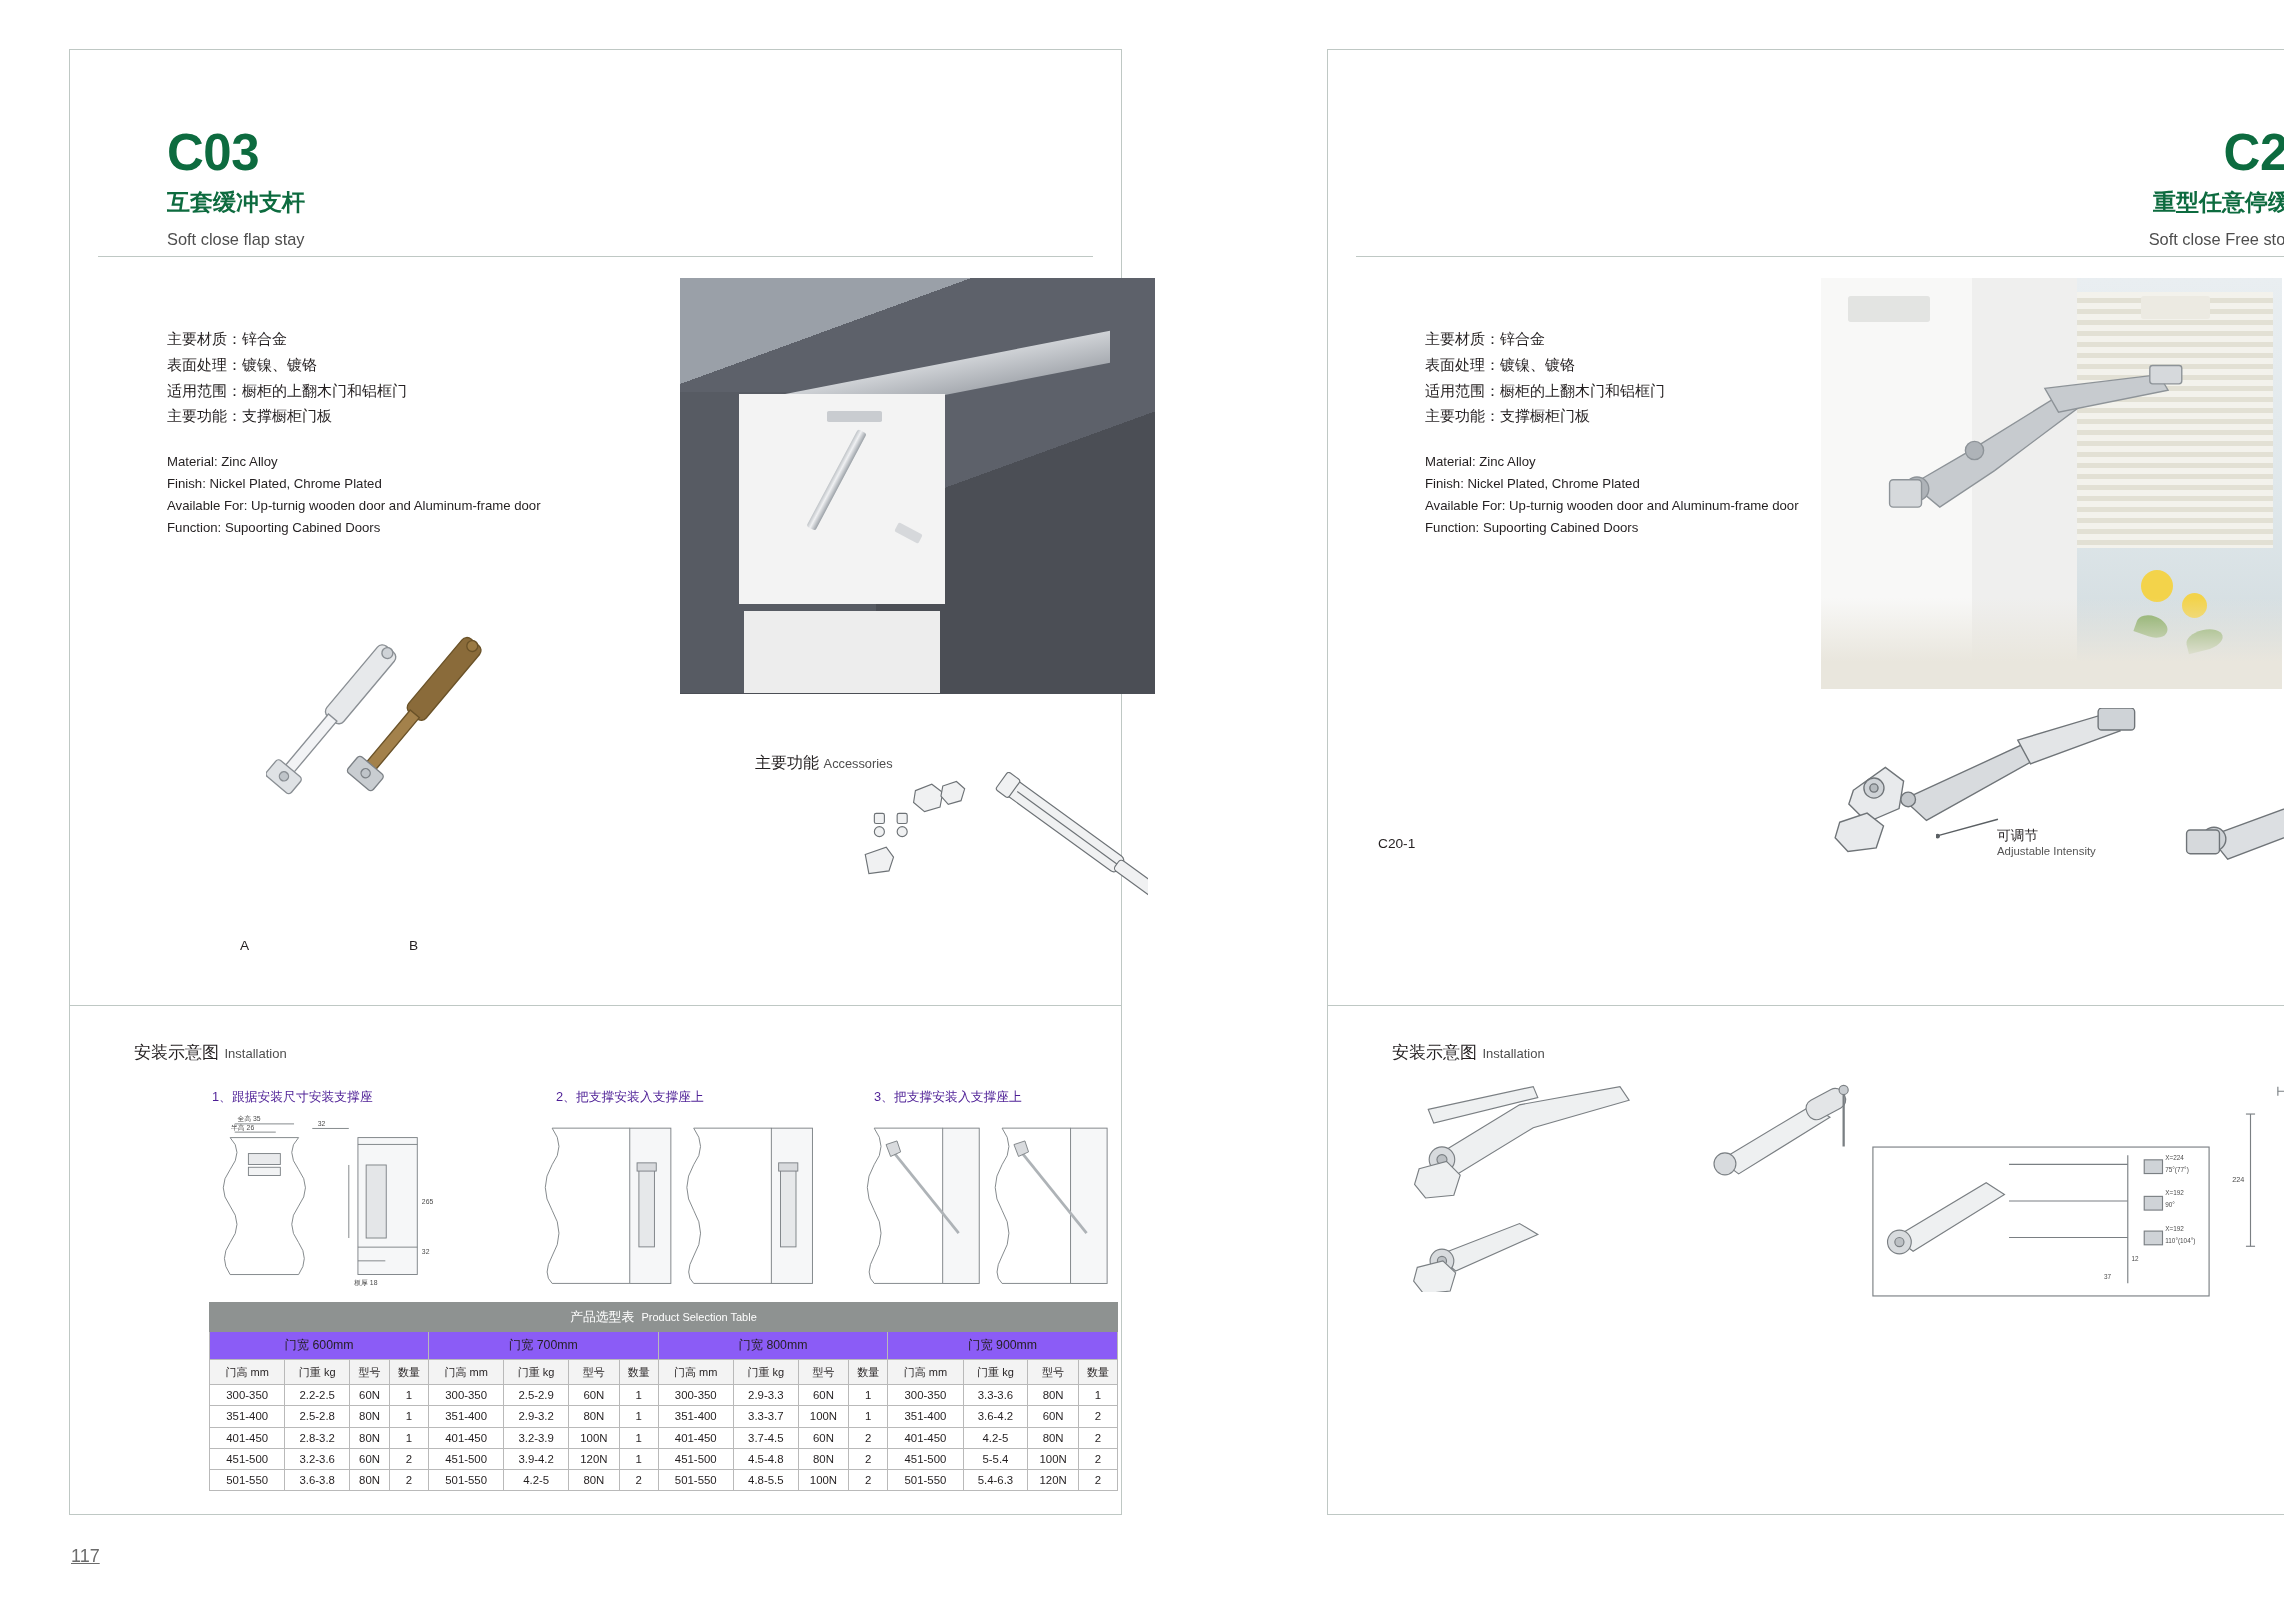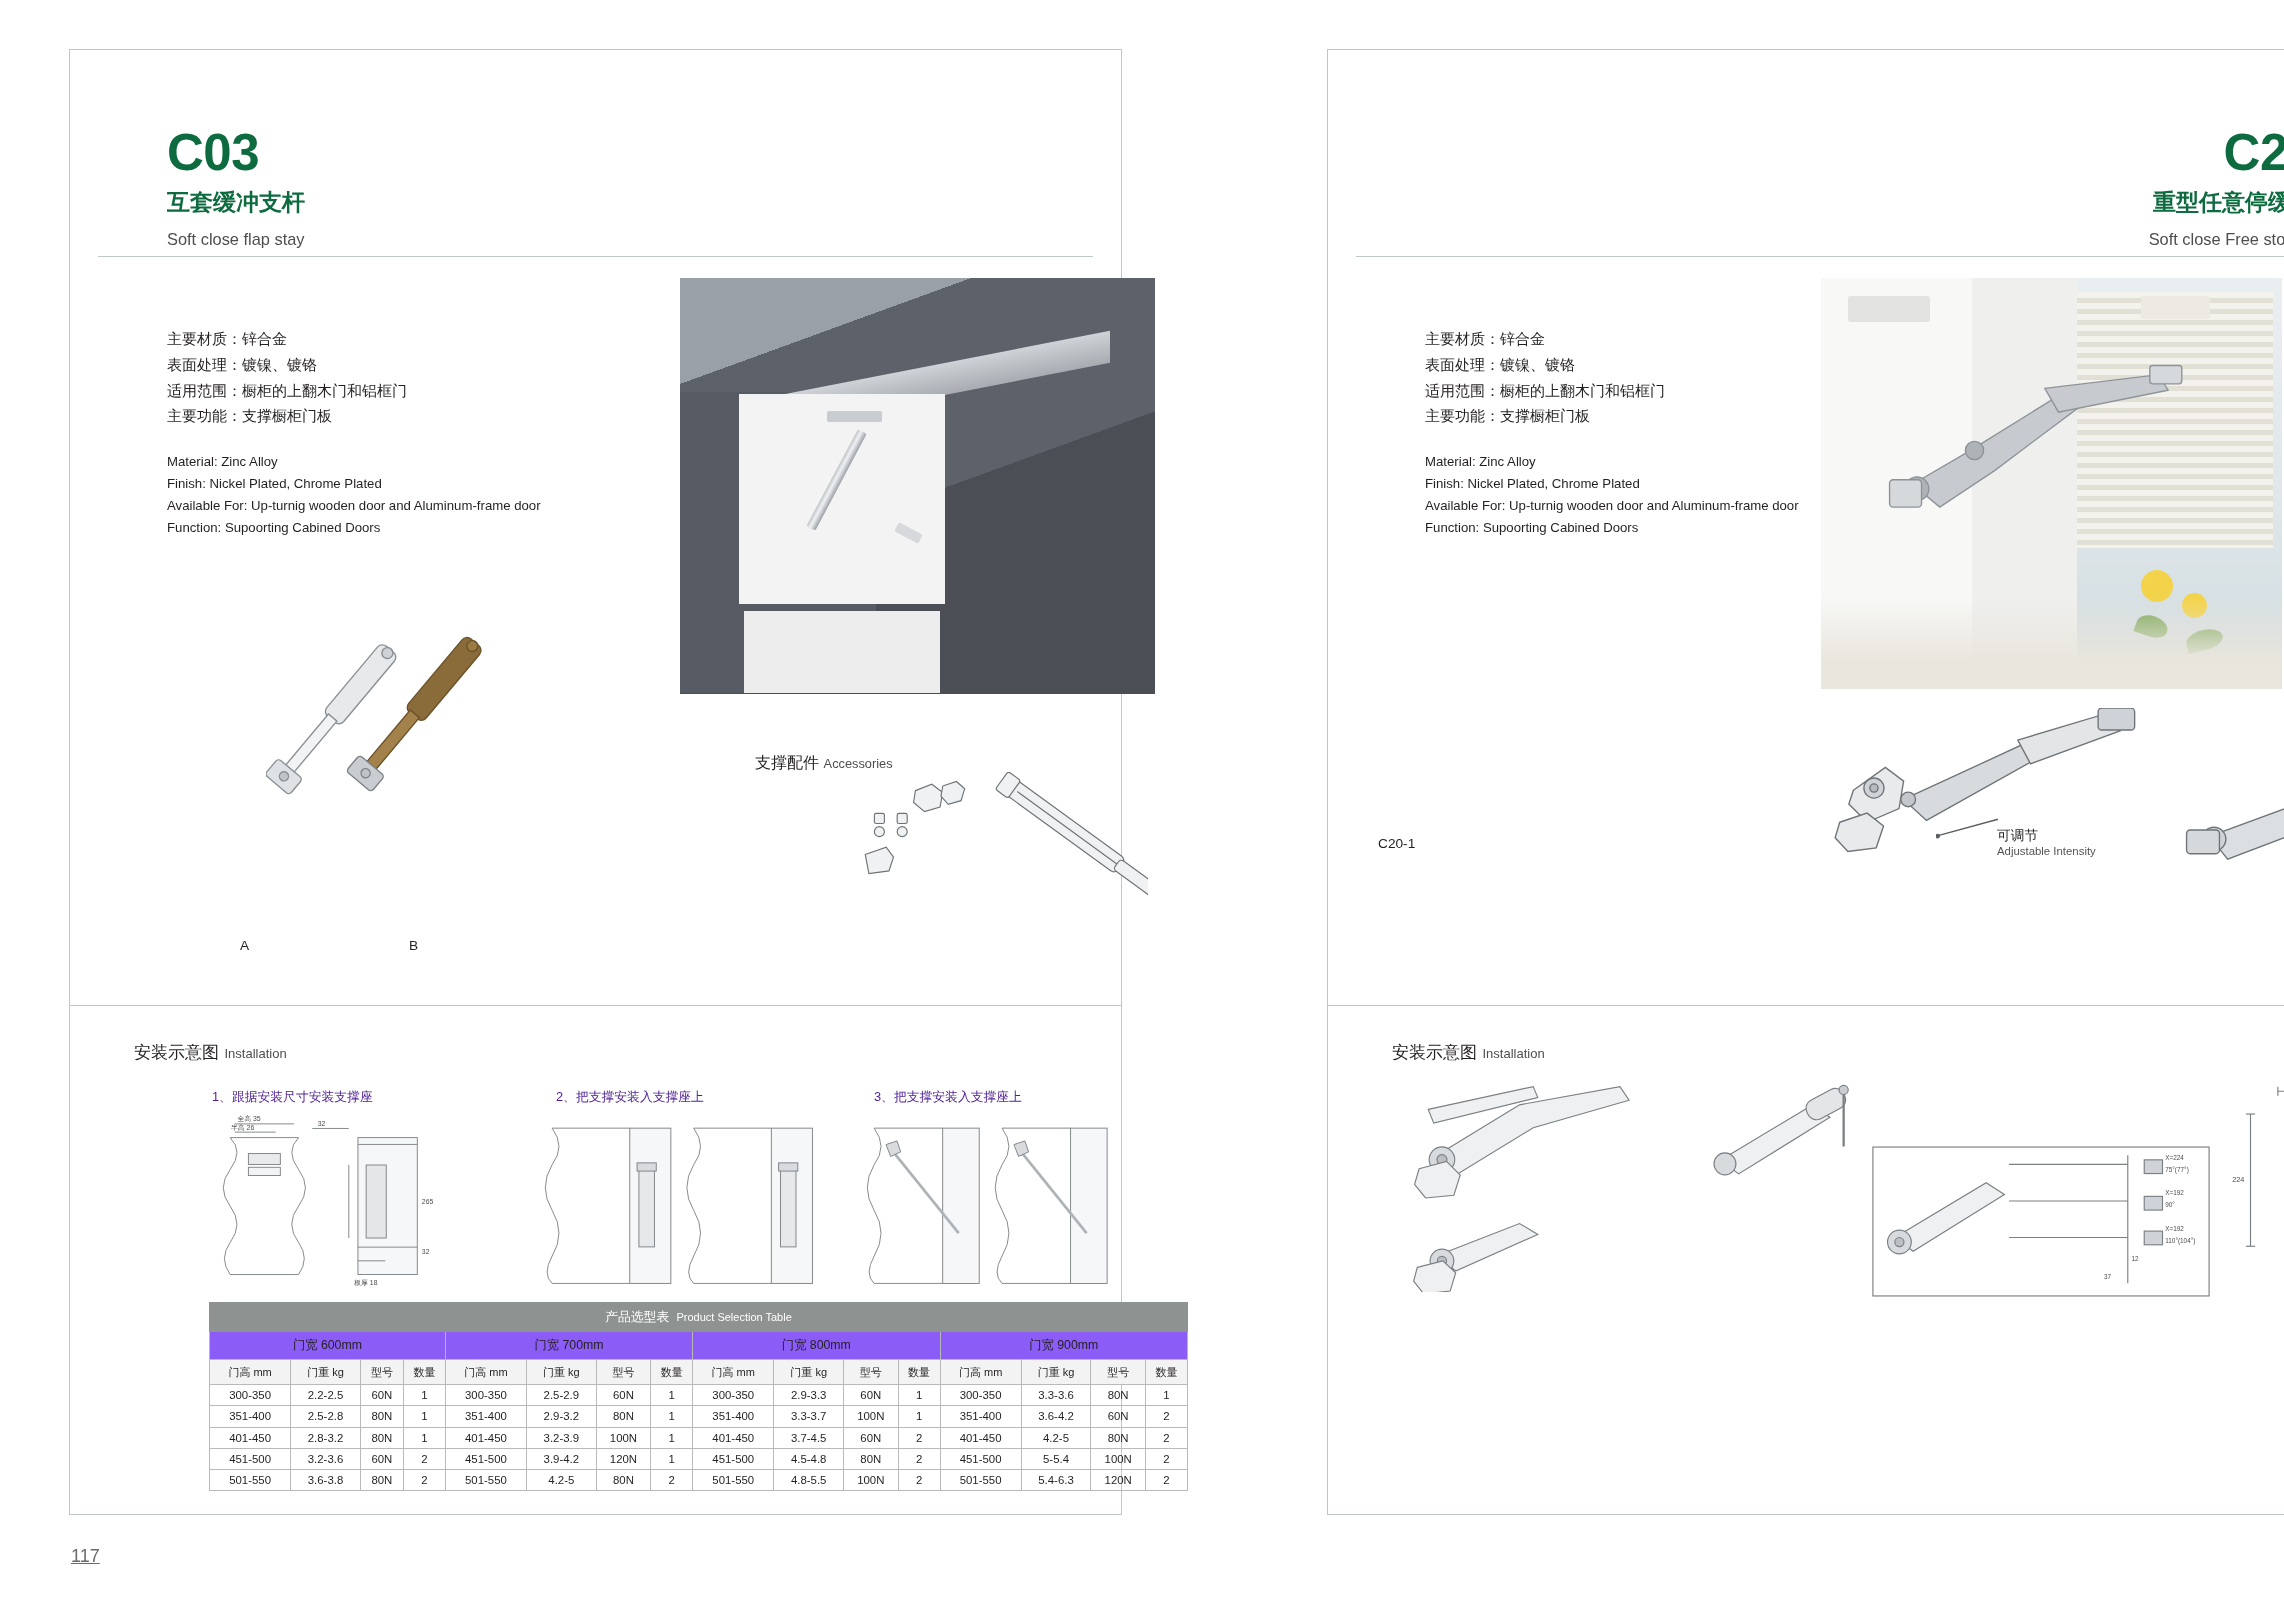--- a/index.html
+++ b/index.html
@@ -53,21 +53,21 @@
   .step-label{position:absolute;font-size:12.8px;color:#4c1d95;}
 
   .acc-title{position:absolute;font-size:16px;color:#231f20;}
   .acc-title .en{font-size:12.8px;color:#4e4e4e;margin-left:4.6px;}
 
   .cap{position:absolute;font-size:13.7px;color:#231f20;}
   .cap .en{font-size:11.4px;color:#555;}
 
   
   table{border-collapse:collapse;}
-  .pst{position:absolute;left:139px;top:1252px;width:979px;font-size:11.4px;padding-left:12px;}
+  .pst{position:absolute;left:139px;top:1252px;width:909px;font-size:11.4px;padding-left:12px;}
   .pst td,.pst th{border:0.5px solid #b9b9b9;text-align:center;padding:4.1px 0.9px;font-weight:normal;}
   .pst .cap-row td{background:#8e9291;color:#fff;font-size:12.8px;padding:5.5px 0;border:0.5px solid #8e9291;}
   .pst .grp td{background:#8b5cf6;font-size:12.3px;padding:5px 0;}
   .pst .hd td{background:#f3f3f3;font-size:11px;padding:4.6px 0;}
 
   .pageno{position:absolute;font-size:18px;color:#6b6b6b;}
 </style>
 </head>
 <body>
 
@@ -123,21 +123,21 @@
           <rect x="120" y="372" width="72" height="46" rx="8" fill="#c9cdd1" stroke="#7c8186" stroke-width="3"></rect>
           <circle cx="156" cy="30" r="12" fill="#9b7a43" stroke="#6a5228" stroke-width="3"></circle>
           <circle cx="156" cy="394" r="10" fill="#bfc4c9" stroke="#7c8186" stroke-width="3"></circle>
         </g>
       </svg>
     </div>
     <div class="cap" style="left:170px;top:888px;">A</div>
     <div class="cap" style="left:339px;top:888px;">B</div>
 
     <div class="acc-title" style="left:685px;top:703px;">
-      <span>支撑配件</span><span class="en">Accessories</span>
+      <span>主要功能</span><span class="en">Accessories</span>
     </div>
     <div class="art" style="left:777px;top:722px;">
       <svg width="301" height="206" viewBox="0 0 660 450">
         <g stroke="#6d7276" fill="#f0f1f2" stroke-width="2.5">
           <path d="M150 40 l36 -14 l24 18 l-6 32 l-34 10 l-24 -20 z"></path>
           <path d="M210 30 l30 -10 l18 16 l-8 26 l-28 8 l-16 -18 z"></path>
           <rect x="60" y="90" width="22" height="22" rx="4"></rect>
           <rect x="110" y="90" width="22" height="22" rx="4"></rect>
           <circle cx="71" cy="130" r="11"></circle>
           <circle cx="121" cy="130" r="11"></circle>

